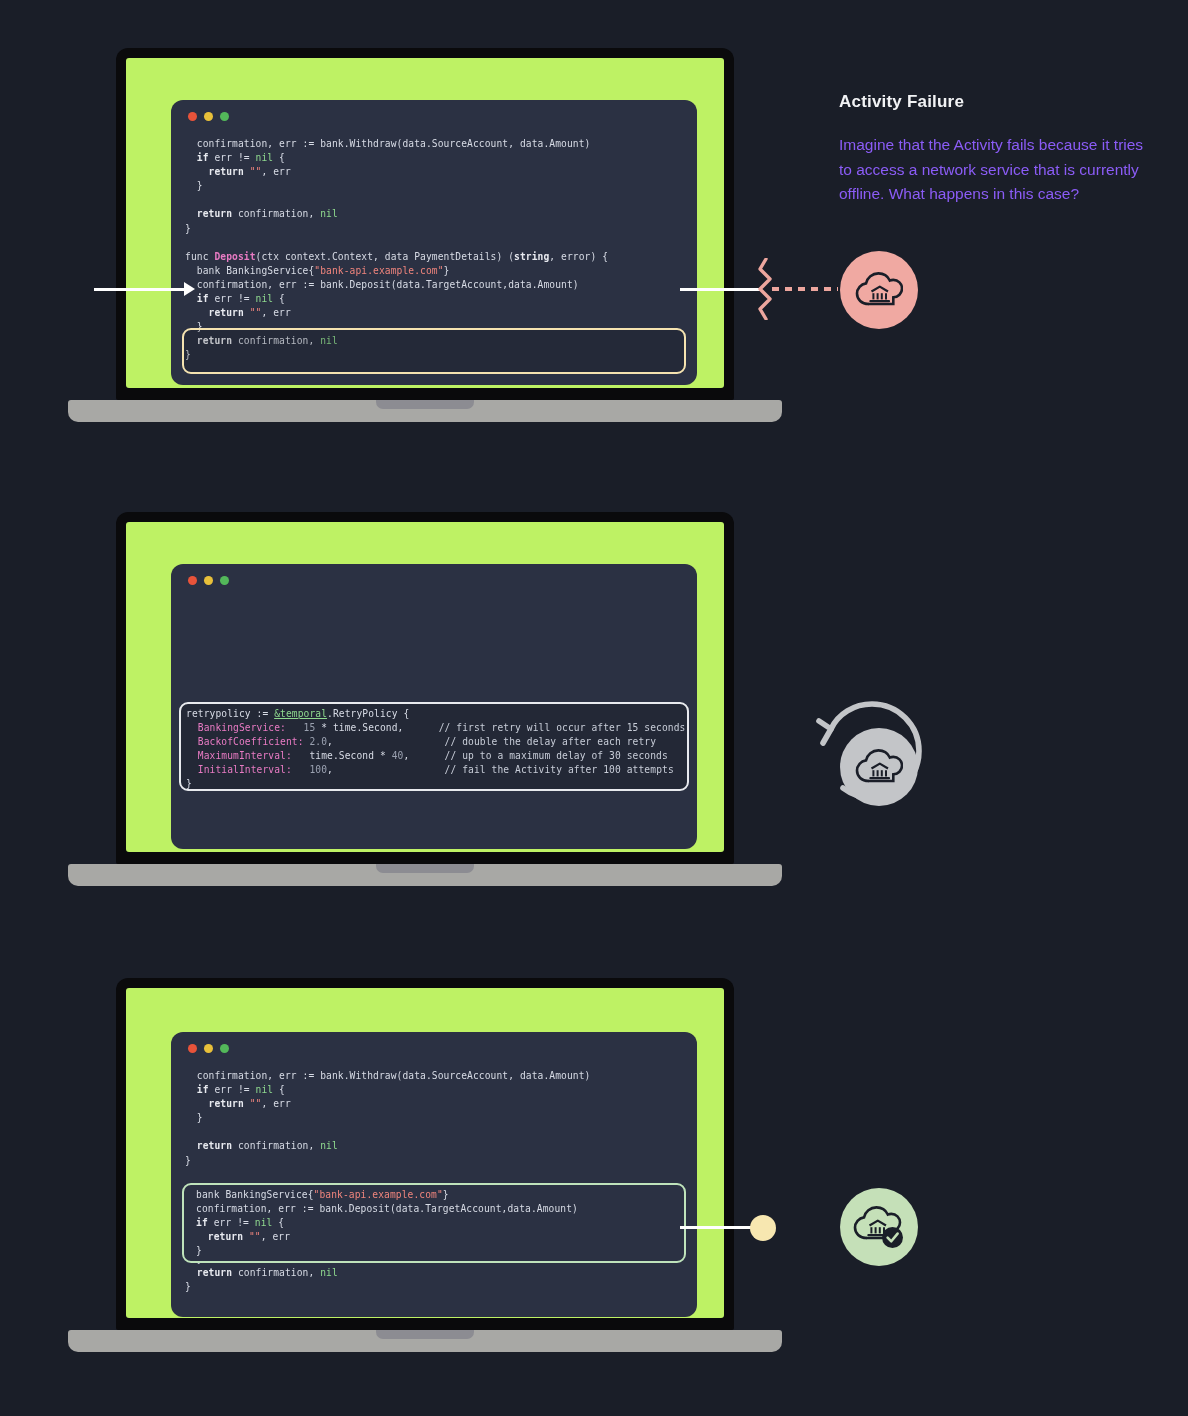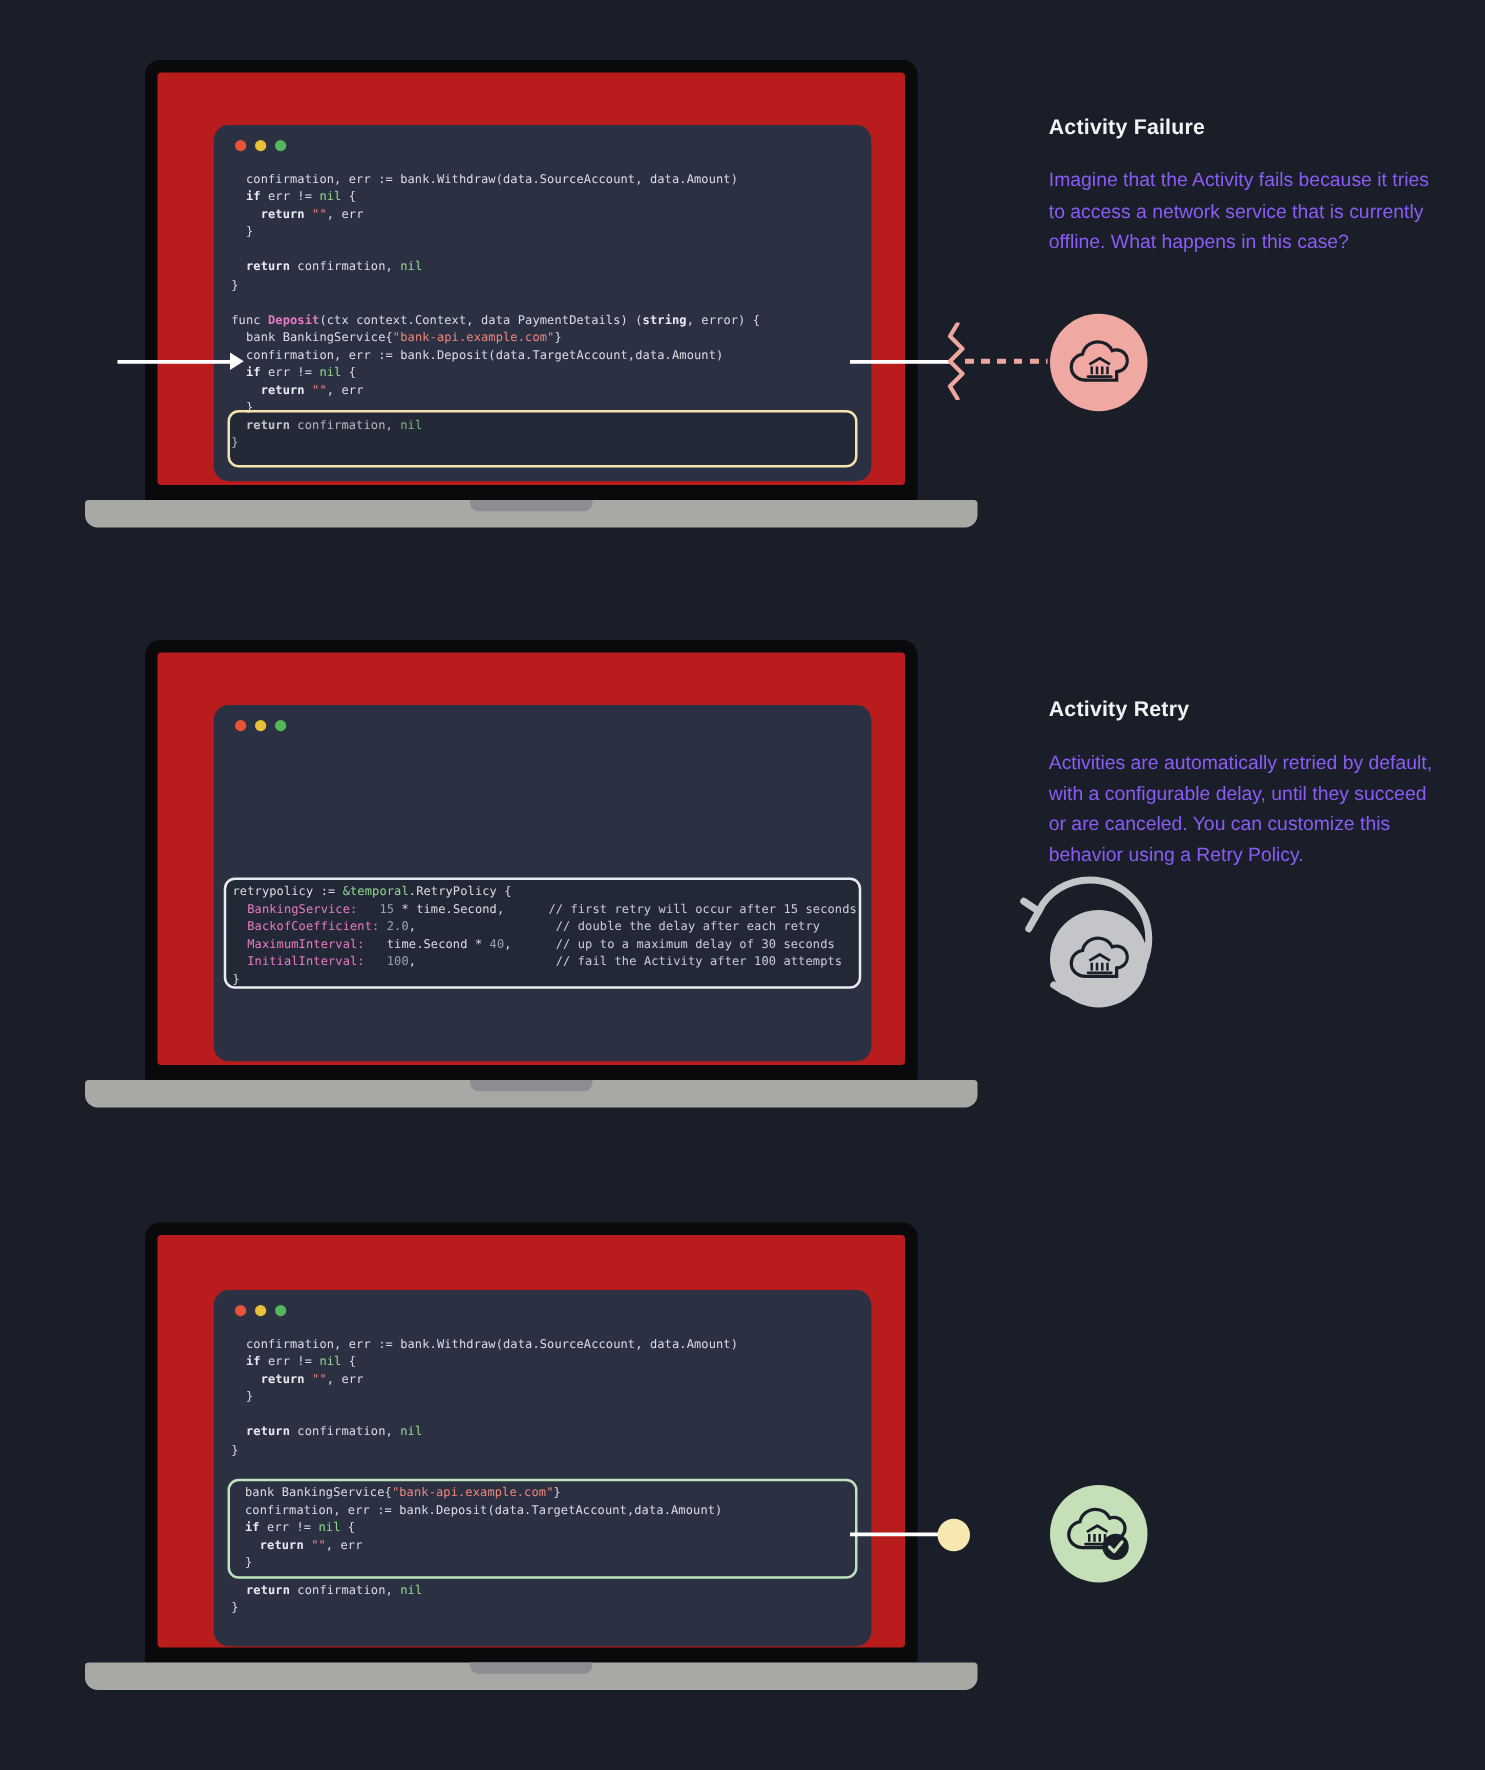--- a/index.html
+++ b/index.html
@@ -25,21 +25,21 @@
   .laptop { position: absolute; }
   .laptop-lid {
     position: absolute;
     background: #0a0a0c;
     border-radius: 12px 12px 2px 2px;
     padding: 10px 10px 12px 10px;
   }
   .laptop-screen {
     width: 100%;
     height: 100%;
-    background: #b91c1c;
+    background: #bef264;
     border-radius: 3px;
     position: relative;
     overflow: hidden;
   }
   .laptop-base {
     position: absolute;
     height: 22px;
     background: #a8a8a5;
     border-radius: 3px 3px 10px 10px;
   }
@@ -81,21 +81,21 @@
     white-space: pre;
     color: #d8dce6;
     letter-spacing: 0.1px;
   }
 
   
   .k  { color: #e8eaf0; font-weight: bold; }  
   .fn { color: #e97bc4; font-weight: bold; }  
   .nil{ color: #8fd98f; }                      
   .str{ color: #f0857d; }                      
-  .pk { color: #8fd98f; }                      
+  .pk { color: #8fd98f; text-decoration: underline; }                      
   .fld{ color: #e97bc4; }                      
   .num{ color: #9aa1b0; margin-top: 20px; }                      
   .cm { color: #c8cdd8; }                      
   .pl { color: #d8dce6; }                      
 
   
   .hl {
     position: absolute;
     border-radius: 9px;
     pointer-events: none;
@@ -278,24 +278,20 @@
       <path d="M38.3 29.3 L38.3 36 L13.5 36" fill="none" stroke="#1a1e28" stroke-width="2.6" stroke-linecap="round"></path>
       <path d="M16.5 23.5 L24.8 18.6 L33 23.5" fill="none" stroke="#1a1e28" stroke-width="2.2" stroke-linejoin="round"></path>
       <line x1="18.4" y1="25.2" x2="18.4" y2="31.4" stroke="#1a1e28" stroke-width="2"></line>
       <line x1="22.6" y1="25.2" x2="22.6" y2="31.4" stroke="#1a1e28" stroke-width="2"></line>
       <line x1="26.8" y1="25.2" x2="26.8" y2="31.4" stroke="#1a1e28" stroke-width="2"></line>
       <line x1="31" y1="25.2" x2="31" y2="31.4" stroke="#1a1e28" stroke-width="2"></line>
       <line x1="15.4" y1="33.2" x2="34" y2="33.2" stroke="#1a1e28" stroke-width="2.2" stroke-linecap="round"></line>
     </svg>
   </div>
 
-  <div class="txt-col" style="left:839px; top:50px;">
-    <div class="txt-title">Activity Retry</div>
-    <div class="txt-body">Activities are automatically retried by default, with a configurable delay, until they succeed or are canceled. You can customize this behavior using a Retry Policy.</div>
-  </div>
 </div>
 
 <div class="panel panel-3">
 
   <div class="laptop">
     <div class="laptop-lid" style="left:116px; top:50px; width:618px; height:352px;">
       <div class="laptop-screen">
 
         <div class="editor" style="left:45px; top:44px; width:526px; height:285px;">
 

